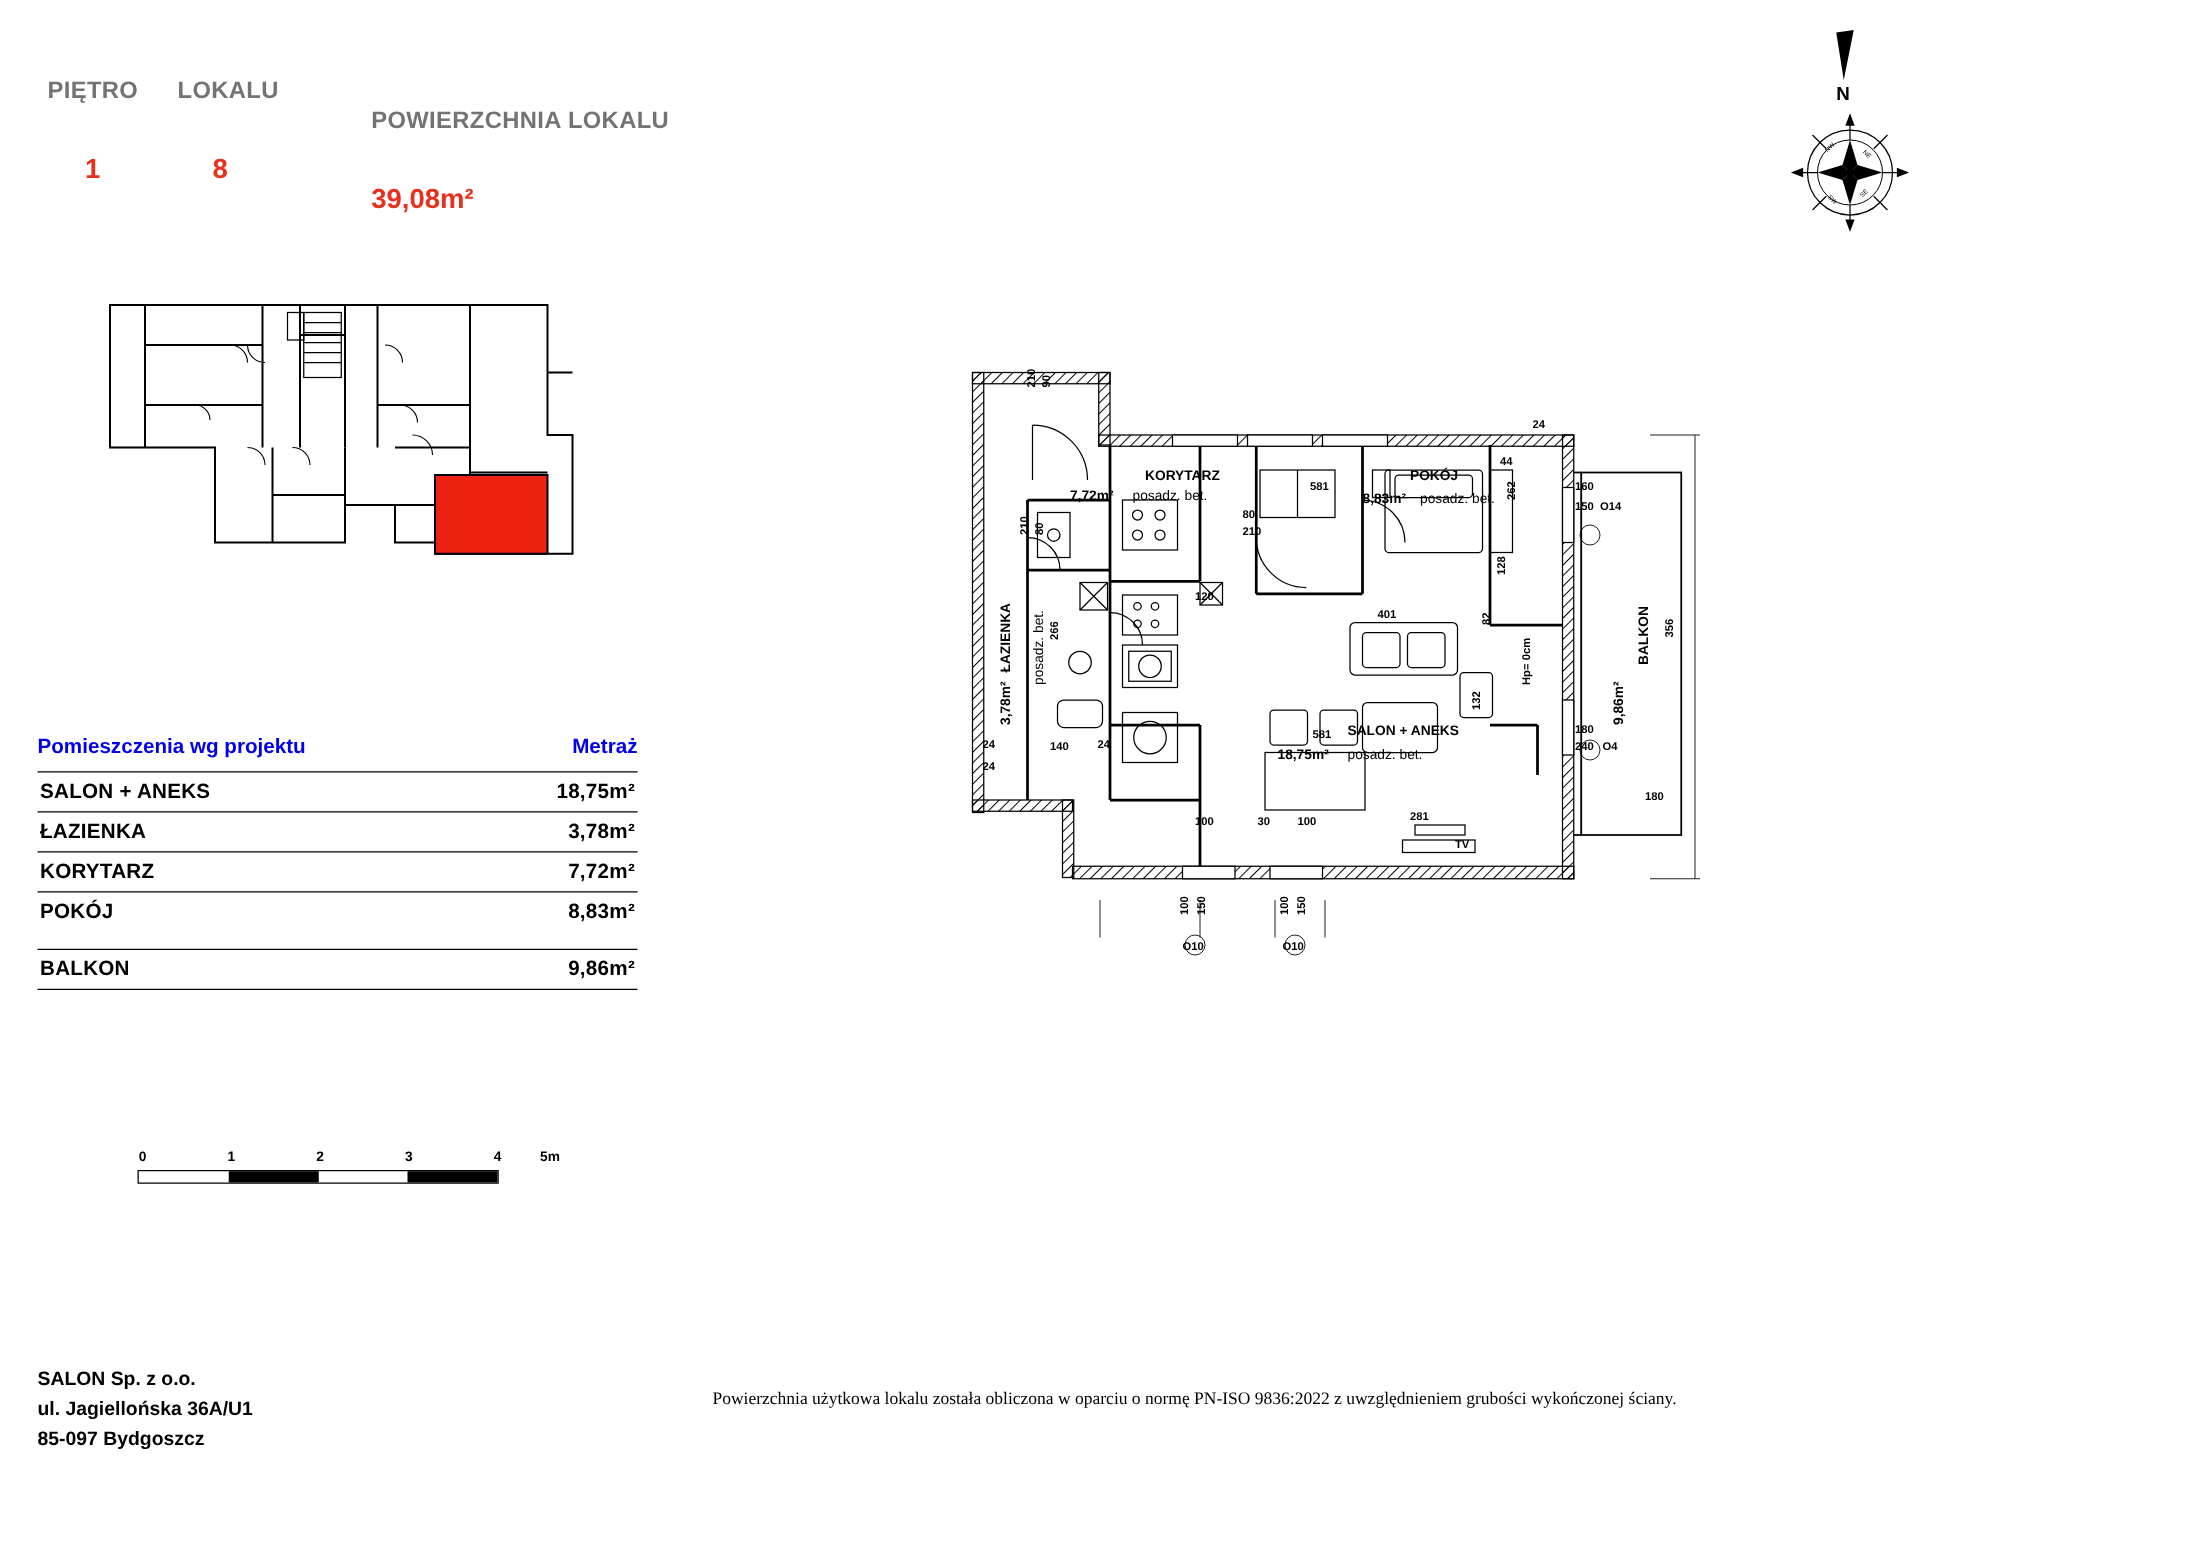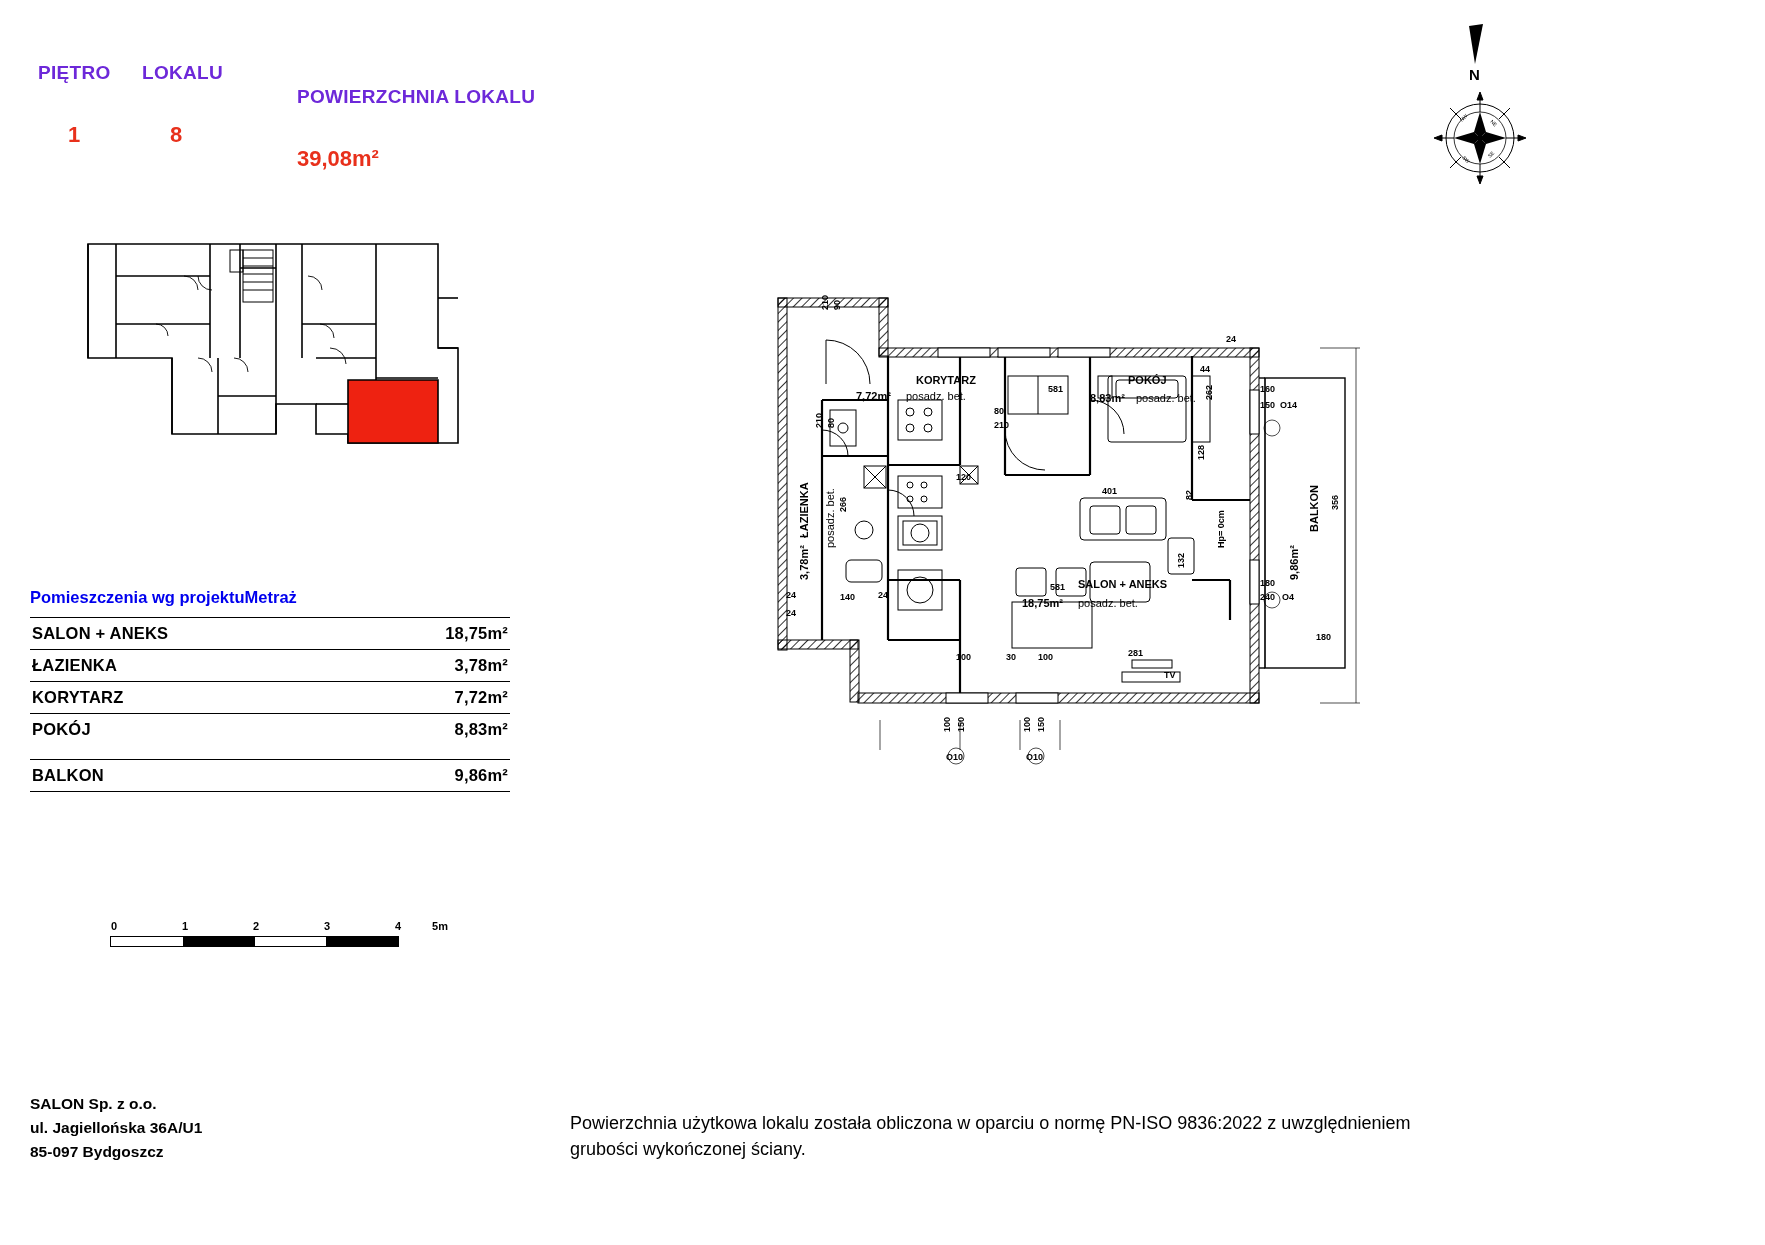--- a/index.html
+++ b/index.html
@@ -18,21 +18,21 @@
 
   
   .header {
     position: absolute;
     left: 38px;
     top: 62px;
     width: 620px;
   }
   .hdr-labels {
     display: flex;
-    color: #6d28d9;
+    color: #737373;
     font-weight: bold;
     font-size: 19px;
     letter-spacing: 0.3px;
   }
   .hdr-values {
     display: flex;
     color: #e8301b;
     font-weight: bold;
     font-size: 22px;
     margin-top: 14px;
@@ -55,20 +55,21 @@
 
   
   .room-table {
     position: absolute;
     left: 30px;
     top: 588px;
     width: 480px;
   }
   .rt-head {
     display: flex;
+    justify-content: space-between;
     color: #0000ee;
     font-weight: bold;
     font-size: 16.5px;
     padding-bottom: 10px;
   }
   .rt-row {
     display: flex;
     justify-content: space-between;
     align-items: center;
     border-top: 1px solid #000;
@@ -117,23 +118,24 @@
     left: 30px;
     top: 1092px;
     font-size: 15.5px;
     font-weight: bold;
     line-height: 1.55;
   }
   .disclaimer {
     position: absolute;
     left: 570px;
     top: 1110px;
-    font-size: 18px;
+    font-size: 14px;
     line-height: 1.45;
     width: 900px;
+    font-family: Liberation Serif, serif;
   }
 
   
   .compass {
     position: absolute;
     left: 1425px;
     top: 18px;
     width: 110px;
     height: 180px;
   }

